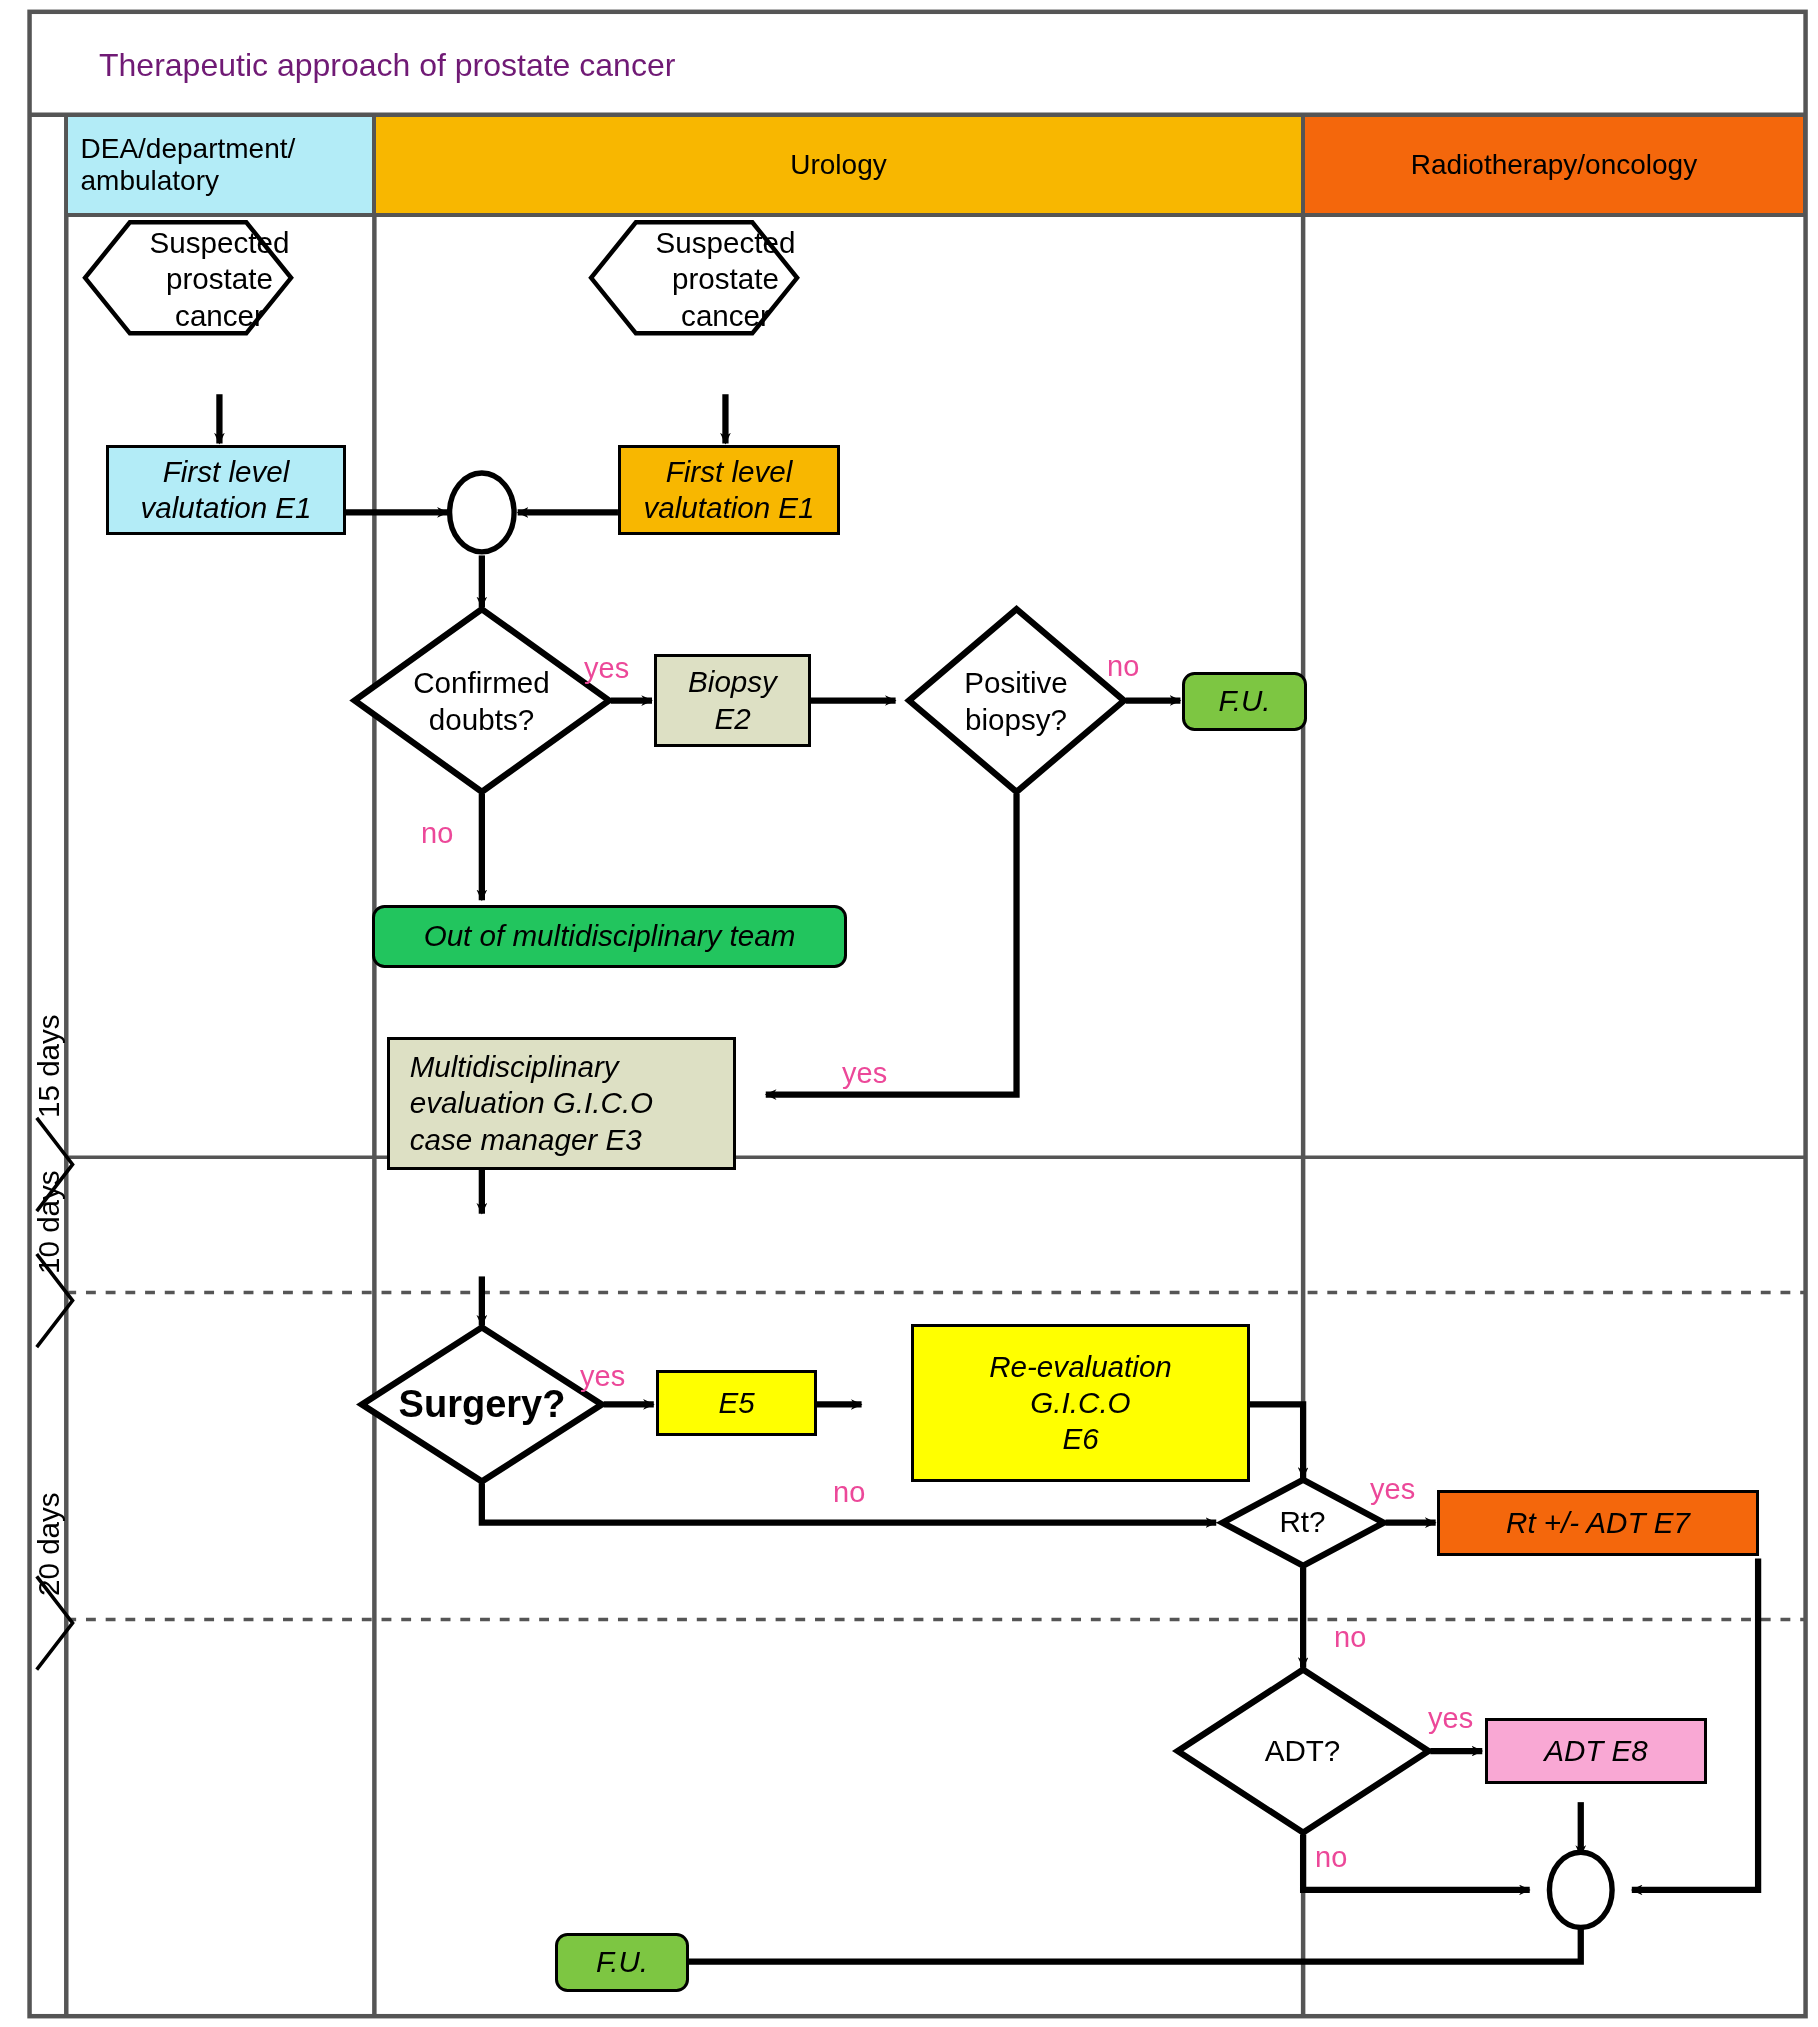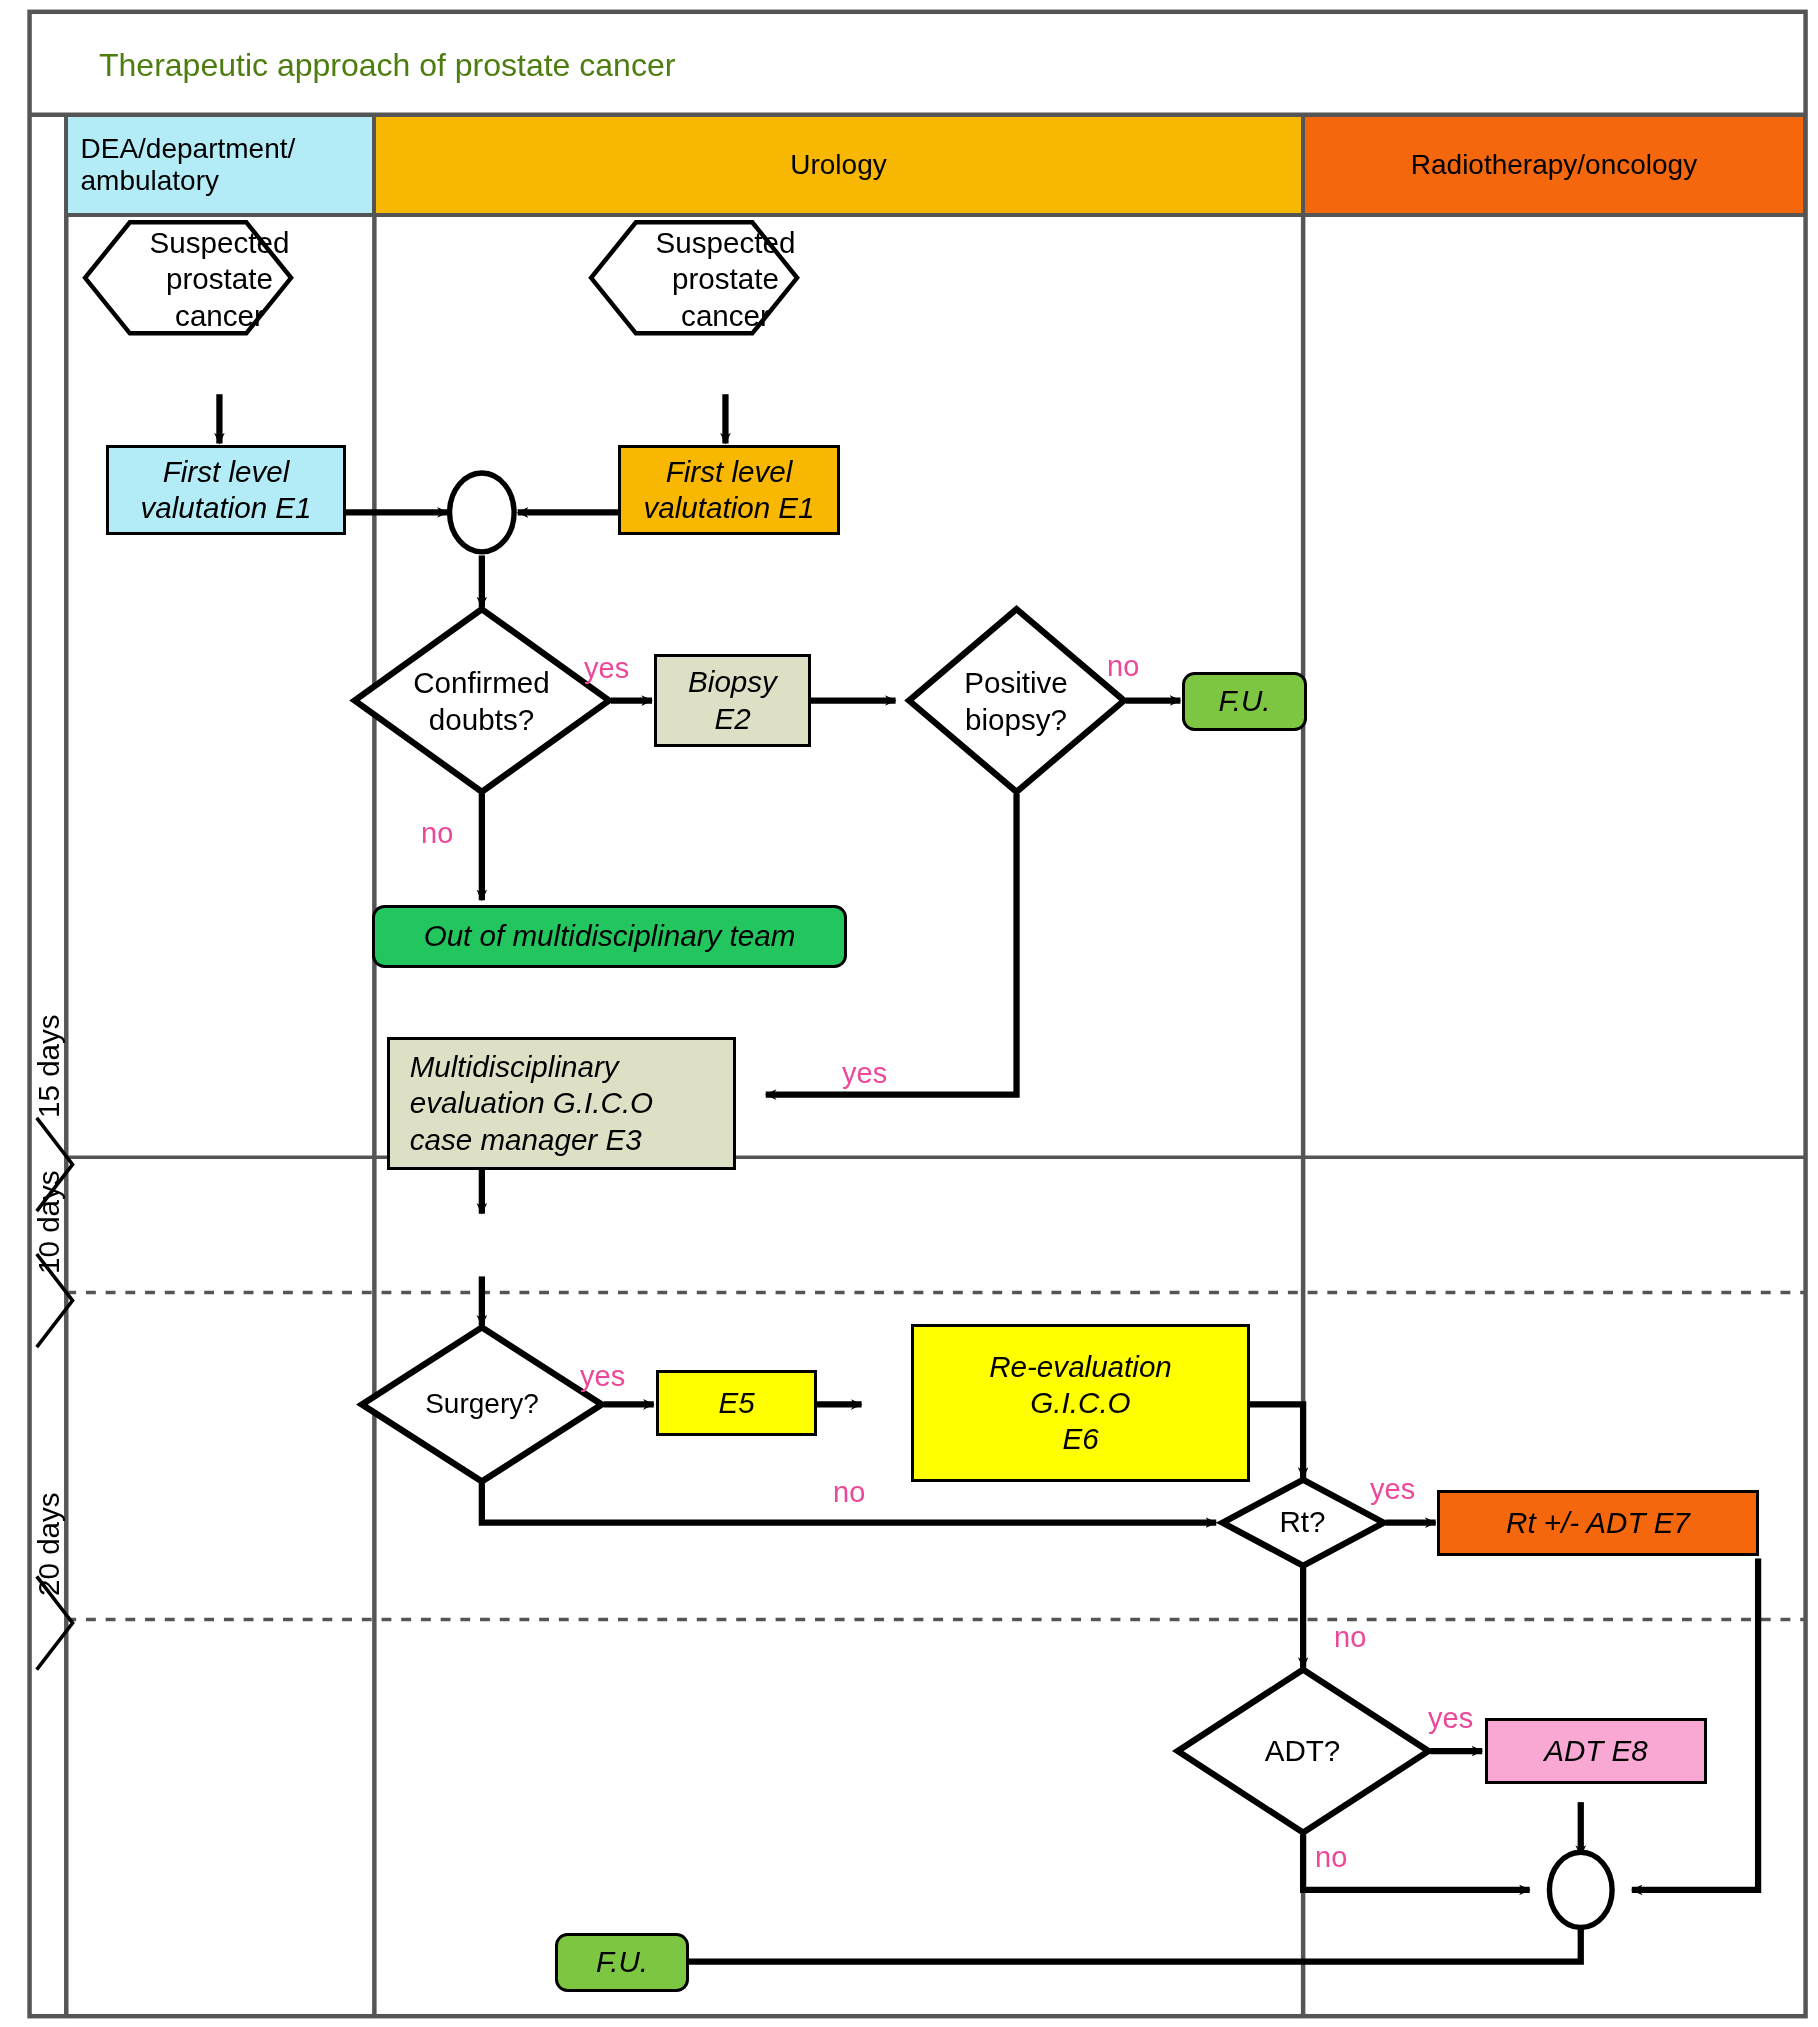--- a/index.html
+++ b/index.html
@@ -10,21 +10,21 @@
        text-align:center;line-height:1.22;color:#000;pointer-events:none;}
   .node{position:absolute;box-sizing:border-box;display:flex;align-items:center;justify-content:center;
         text-align:center;line-height:1.22;color:#000;font-style:italic;}
   .rectnode{border:3.6px solid #000;}
   .roundnode{border:3.6px solid #000;border-radius:12.5px;}
   .lanehdr{position:absolute;box-sizing:border-box;display:flex;align-items:center;
            border:2.7px solid #555;font-size:28px;color:#000;}
   .edgelbl{position:absolute;font-size:29px;color:#ec4899;white-space:nowrap;}
   .vlabel{position:absolute;font-size:29.6px;color:#000;white-space:nowrap;
           transform-origin:left top;}
-  .title{position:absolute;font-size:32px;color:#4d7c0f;white-space:nowrap;}
+  .title{position:absolute;font-size:32px;color:#701a75;white-space:nowrap;}
 </style>
 </head>
 <body>
 
 <div id="page">
 
   <svg id="svgroot" viewBox="0 0 2031 2264" xmlns="http://www.w3.org/2000/svg">
     <defs>
       <marker id="ah" markerWidth="14" markerHeight="12" refX="12" refY="6" orient="auto" markerUnits="userSpaceOnUse">
         <path d="M0,0 L13,6 L0,12 L4,6 Z" fill="#000"></path>
@@ -169,21 +169,21 @@
 
   <div class="node roundnode" style="left:372px;top:905px;width:475px;height:63px;background:#22c55e;font-size:29.6px;">
     <span>Out of multidisciplinary team</span>
   </div>
 
   <div class="node rectnode" style="left:387px;top:1037px;width:349px;height:133px;background:#dde0c4;font-size:29.6px;justify-content:flex-start;padding-left:19.7px;text-align:left;">
     <span>Multidisciplinary<br>evaluation G.I.C.O<br>case manager E3</span>
   </div>
 
 
-  <div class="txt" style="left:394px;top:1379px;width:176px;height:50px;font-size:28px;">
+  <div class="txt" style="left:394px;top:1379px;width:176px;height:50px;font-size:38px;font-weight:bold;">
     <span>Surgery?</span>
   </div>
 
   <div class="node rectnode" style="left:656px;top:1370px;width:161px;height:66px;background:#ffff00;font-size:29.6px;">
     <span>E5</span>
   </div>
 
   <div class="node rectnode" style="left:863px;top:1324px;width:339px;height:158px;background:#ffff00;font-size:29.6px;margin-left:48px;">
     <span>Re-evaluation<br>G.I.C.O<br>E6</span>
   </div>

